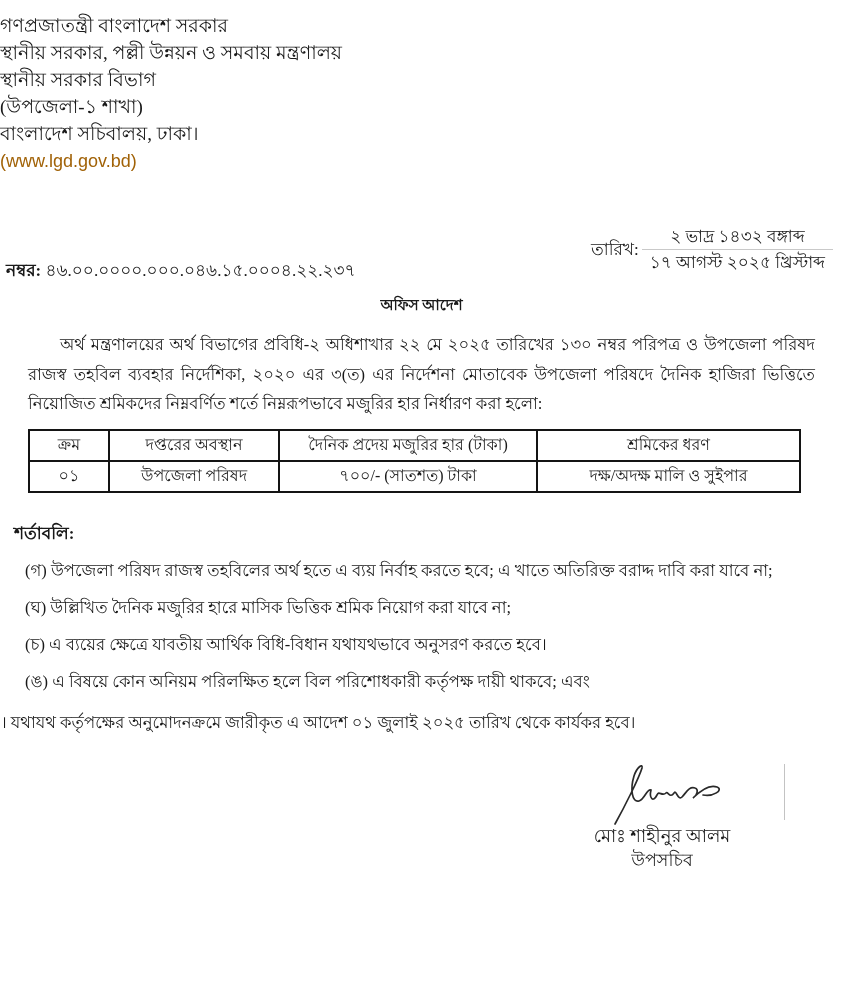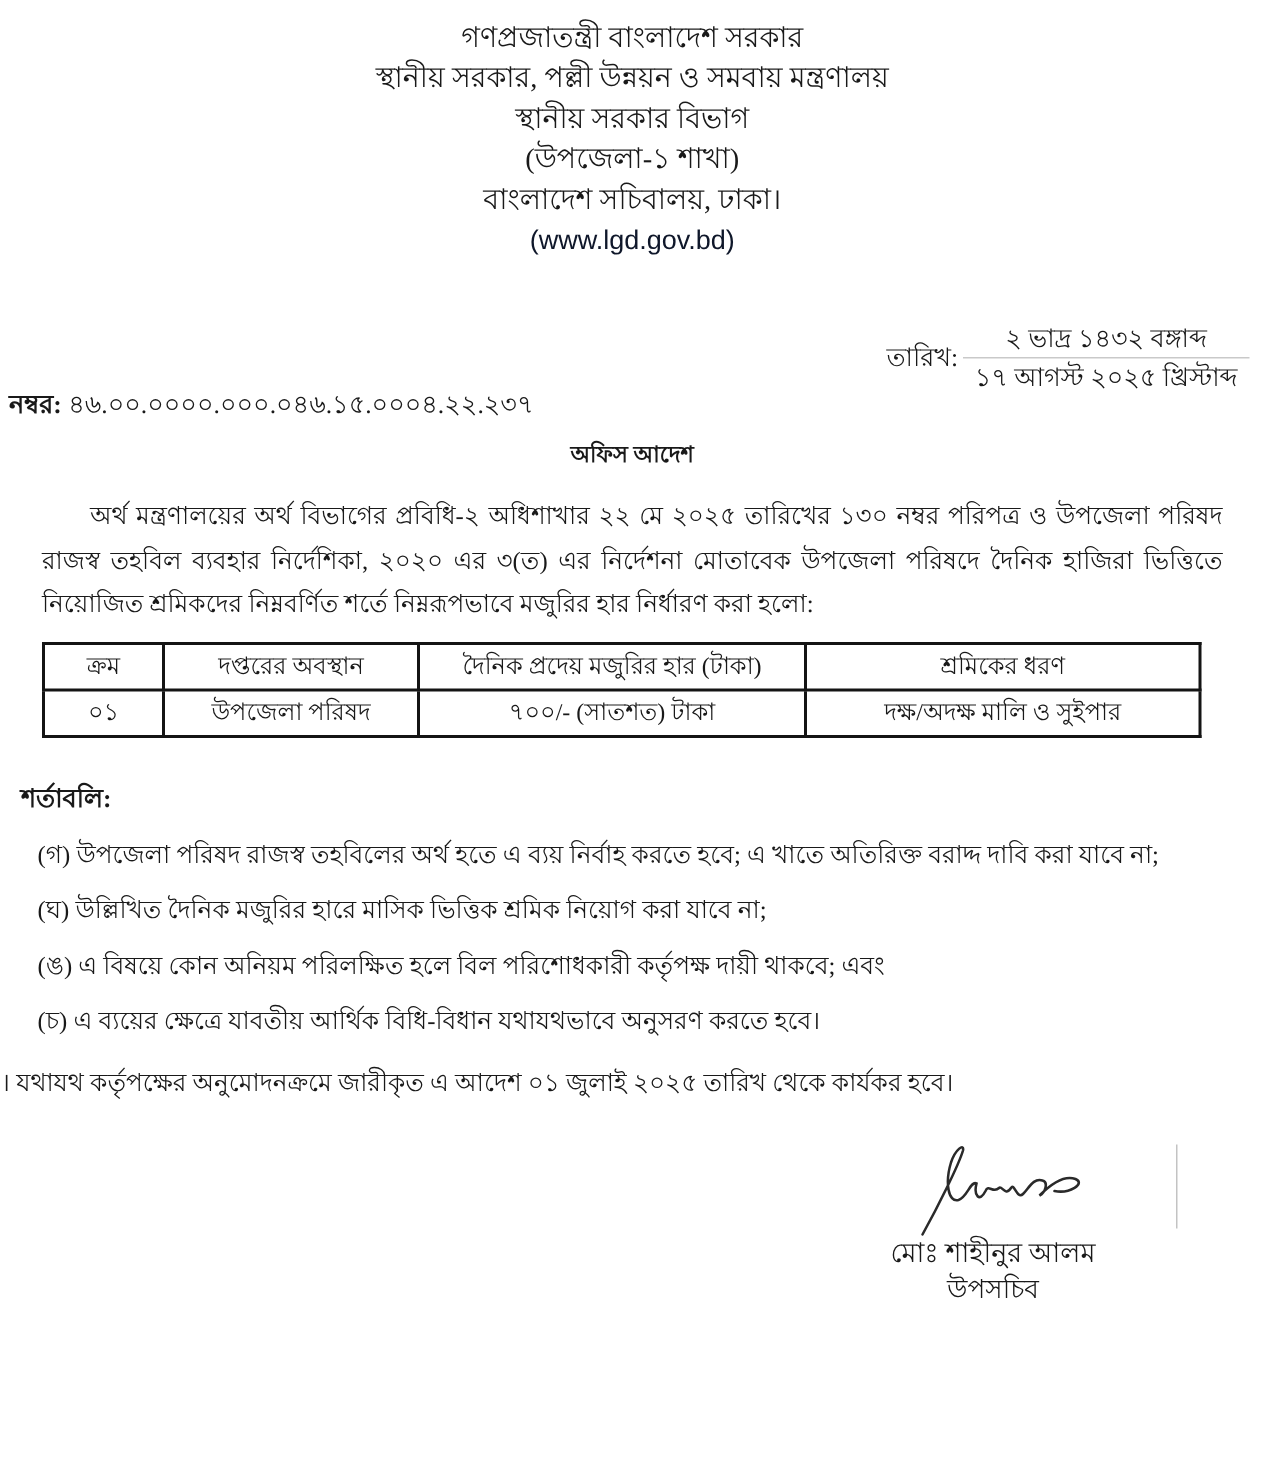--- a/index.html
+++ b/index.html
@@ -5,32 +5,32 @@
   html,body { margin:0; padding:0; background:#ffffff; }
   body {
     width:843px; height:981px;
     font-family:"Liberation Serif","DejaVu Sans",serif;
     color:#191919;
     -webkit-font-smoothing:antialiased;
   }
   .page { position:relative; width:843px; height:981px; overflow:hidden; background:#ffffff; }
 
   
-  .letterhead { text-align:center; padding-top:12px; font-size:19px; line-height:27px; }
+  .letterhead { padding-top:12px; font-size:19px; line-height:27px; }
   .letterhead .lh-line { white-space:nowrap; }
   .website-link {
-    color:#0f172a;
+    color:#a16207;
     font-family:"Liberation Sans","DejaVu Sans",sans-serif;
     font-size:18px; text-decoration:none;
   }
 
   
   .meta { position:relative; height:118px; }
   .date-block {
-    position:absolute; top:40px; right:10px;
+    position:absolute; top:50px; right:10px;
     display:flex; align-items:center; font-size:17px;
   }
   .date-label { margin-right:3px; }
   .date-frac { text-align:center; line-height:23px; }
   .date-top { padding:0 8px 1px 8px; }
   .date-bottom { border-top:1px solid #c9c9c9; padding:1px 8px 0 8px; }
   .memo-line { position:absolute; left:6px; top:82px; font-size:17px; }
   .memo-label { font-weight:bold; }
 
   
@@ -130,26 +130,26 @@
   <div class="cond-list">
     <div class="cond-item">
       <span>(গ)</span>
       <span>উপজেলা পরিষদ রাজস্ব তহবিলের অর্থ হতে এ ব্যয় নির্বাহ করতে হবে; এ খাতে অতিরিক্ত বরাদ্দ দাবি করা যাবে না;</span>
     </div>
     <div class="cond-item">
       <span>(ঘ)</span>
       <span>উল্লিখিত দৈনিক মজুরির হারে মাসিক ভিত্তিক শ্রমিক নিয়োগ করা যাবে না;</span>
     </div>
     <div class="cond-item">
+      <span>(চ)</span>
+      <span>এ ব্যয়ের ক্ষেত্রে যাবতীয় আর্থিক বিধি-বিধান যথাযথভাবে অনুসরণ করতে হবে।</span>
+    </div>
+    <div class="cond-item">
       <span>(ঙ)</span>
       <span>এ বিষয়ে কোন অনিয়ম পরিলক্ষিত হলে বিল পরিশোধকারী কর্তৃপক্ষ দায়ী থাকবে; এবং</span>
-    </div>
-    <div class="cond-item">
-      <span>(চ)</span>
-      <span>এ ব্যয়ের ক্ষেত্রে যাবতীয় আর্থিক বিধি-বিধান যথাযথভাবে অনুসরণ করতে হবে।</span>
     </div>
   </div>
 
   <div class="closing">
     <span class="closing-num">২।</span>
     <span>যথাযথ কর্তৃপক্ষের অনুমোদনক্রমে জারীকৃত এ আদেশ ০১ জুলাই ২০২৫ তারিখ থেকে কার্যকর হবে।</span>
   </div>
 
   <div class="sig-block">
     <span class="sig-vline"></span>

